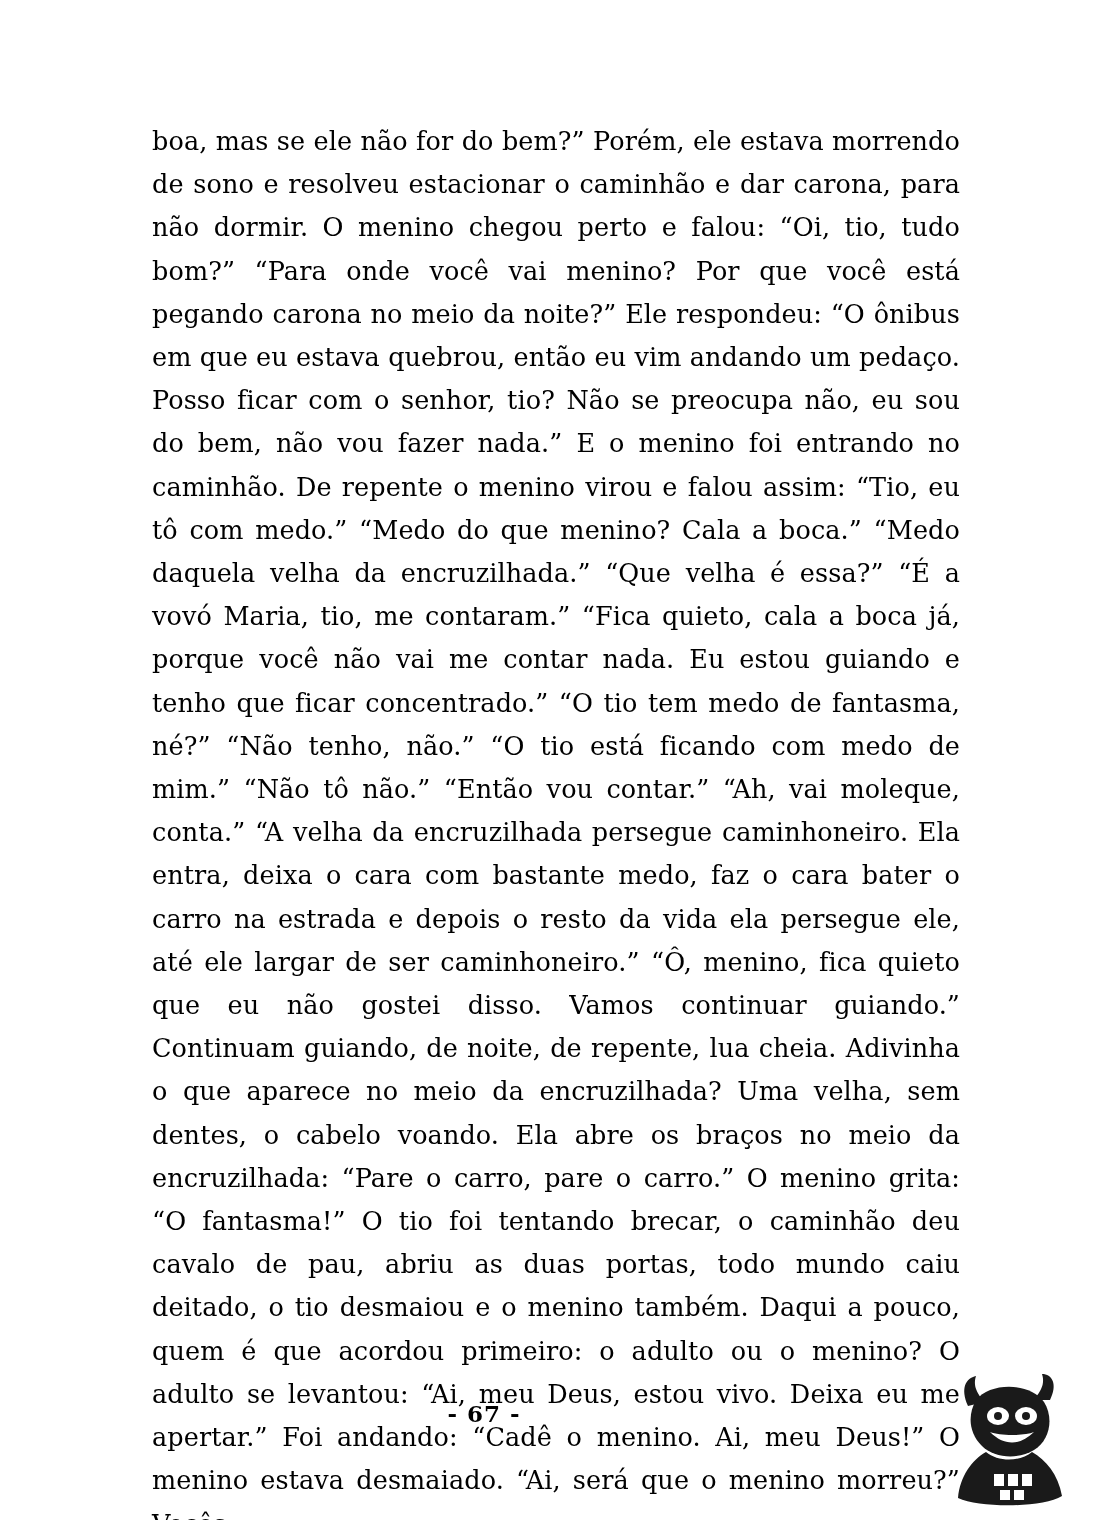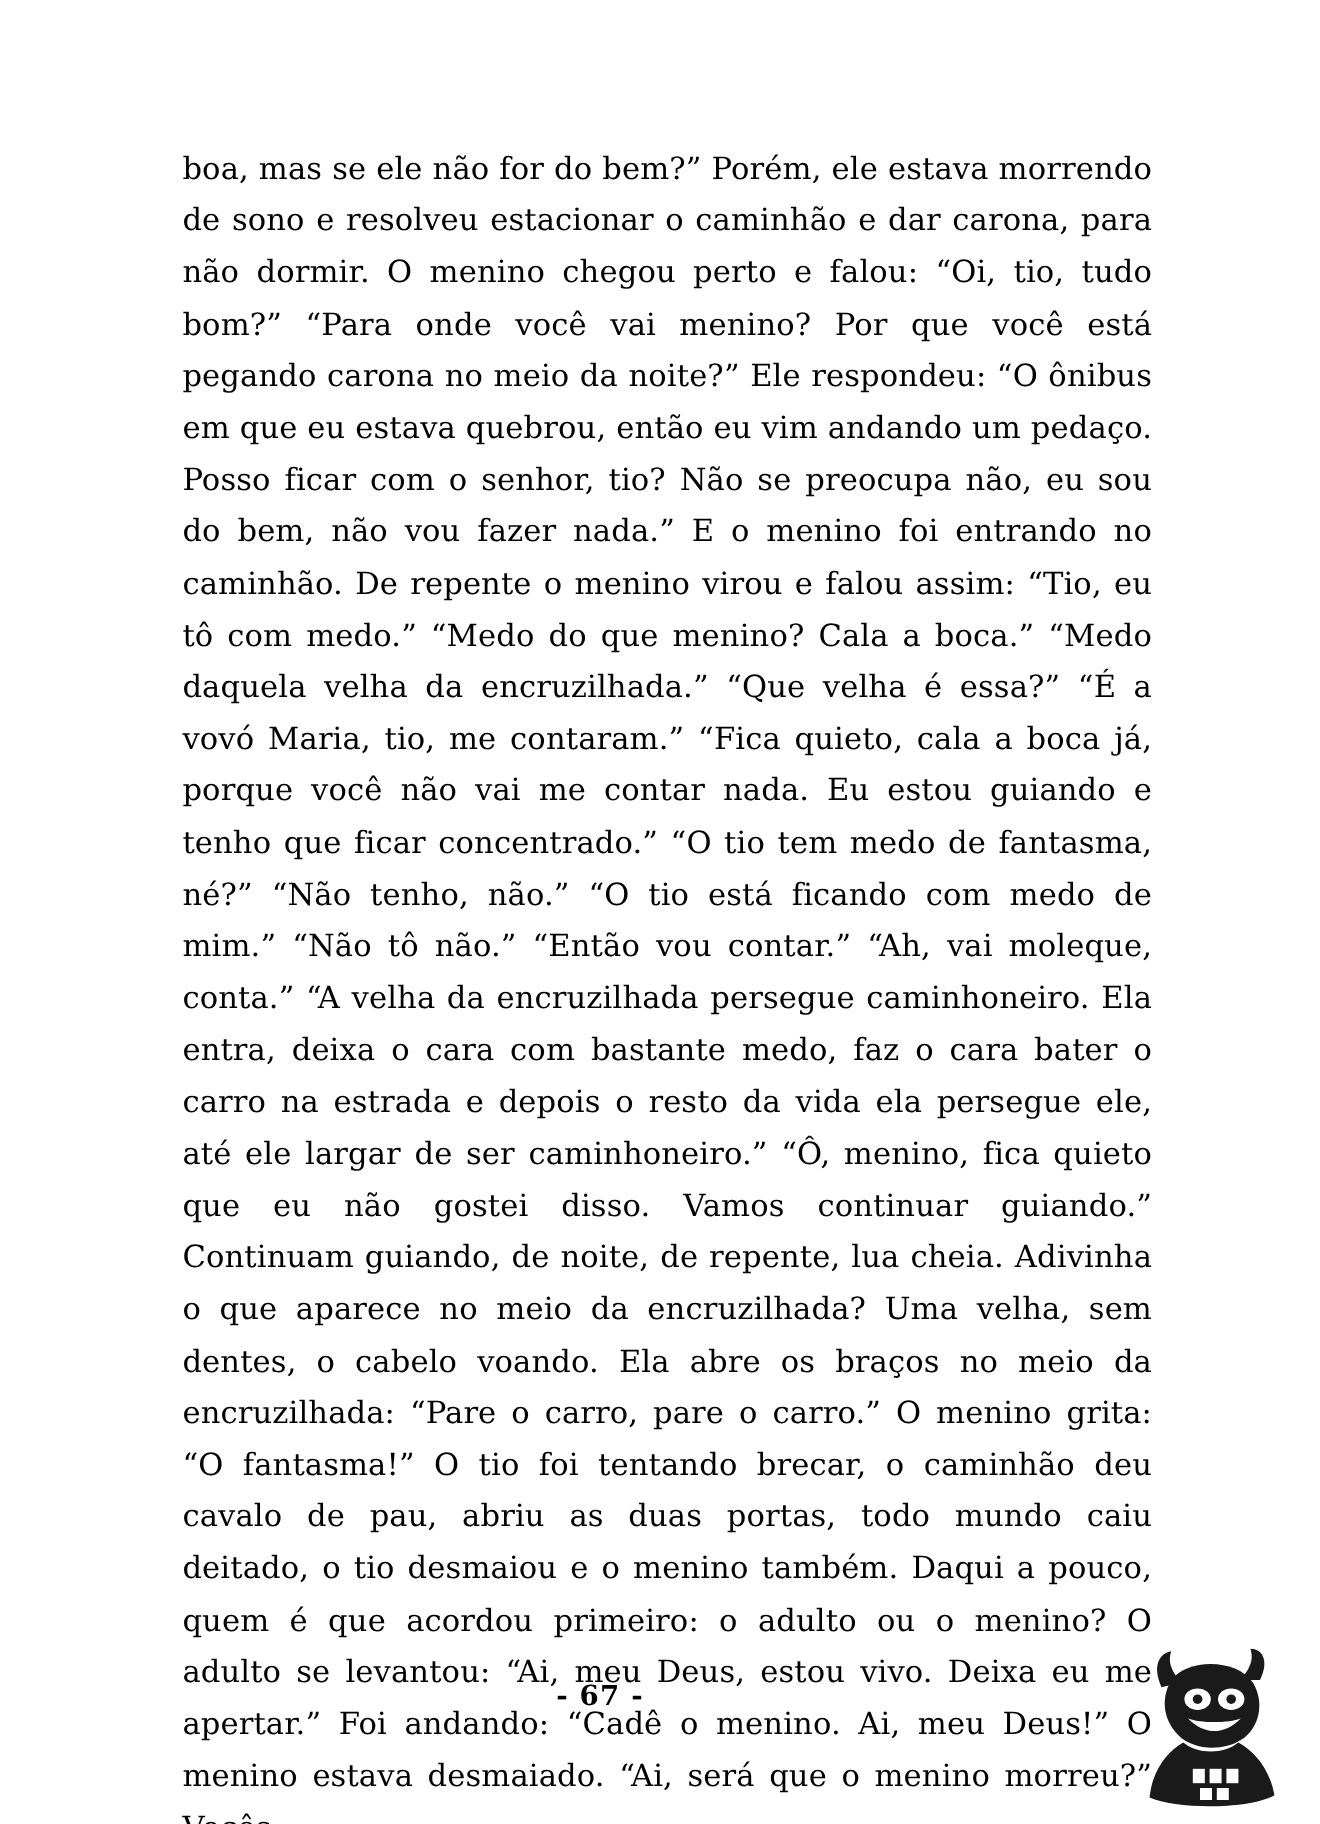--- a/index.html
+++ b/index.html
@@ -43,21 +43,20 @@
   .page-number {
     position: absolute;
     left: 0;
     top: 1400px;
     width: 968px;
     text-align: center;
     font-family: "DejaVu Serif", "Liberation Serif", serif;
     font-size: 23px;
     font-weight: 700;
     letter-spacing: 1px;
-    padding-left: 16px;
   }
   .corner-art {
     position: absolute;
     right: 30px;
     bottom: 10px;
     width: 120px;
     height: 140px;
   }
 </style>
 </head>

